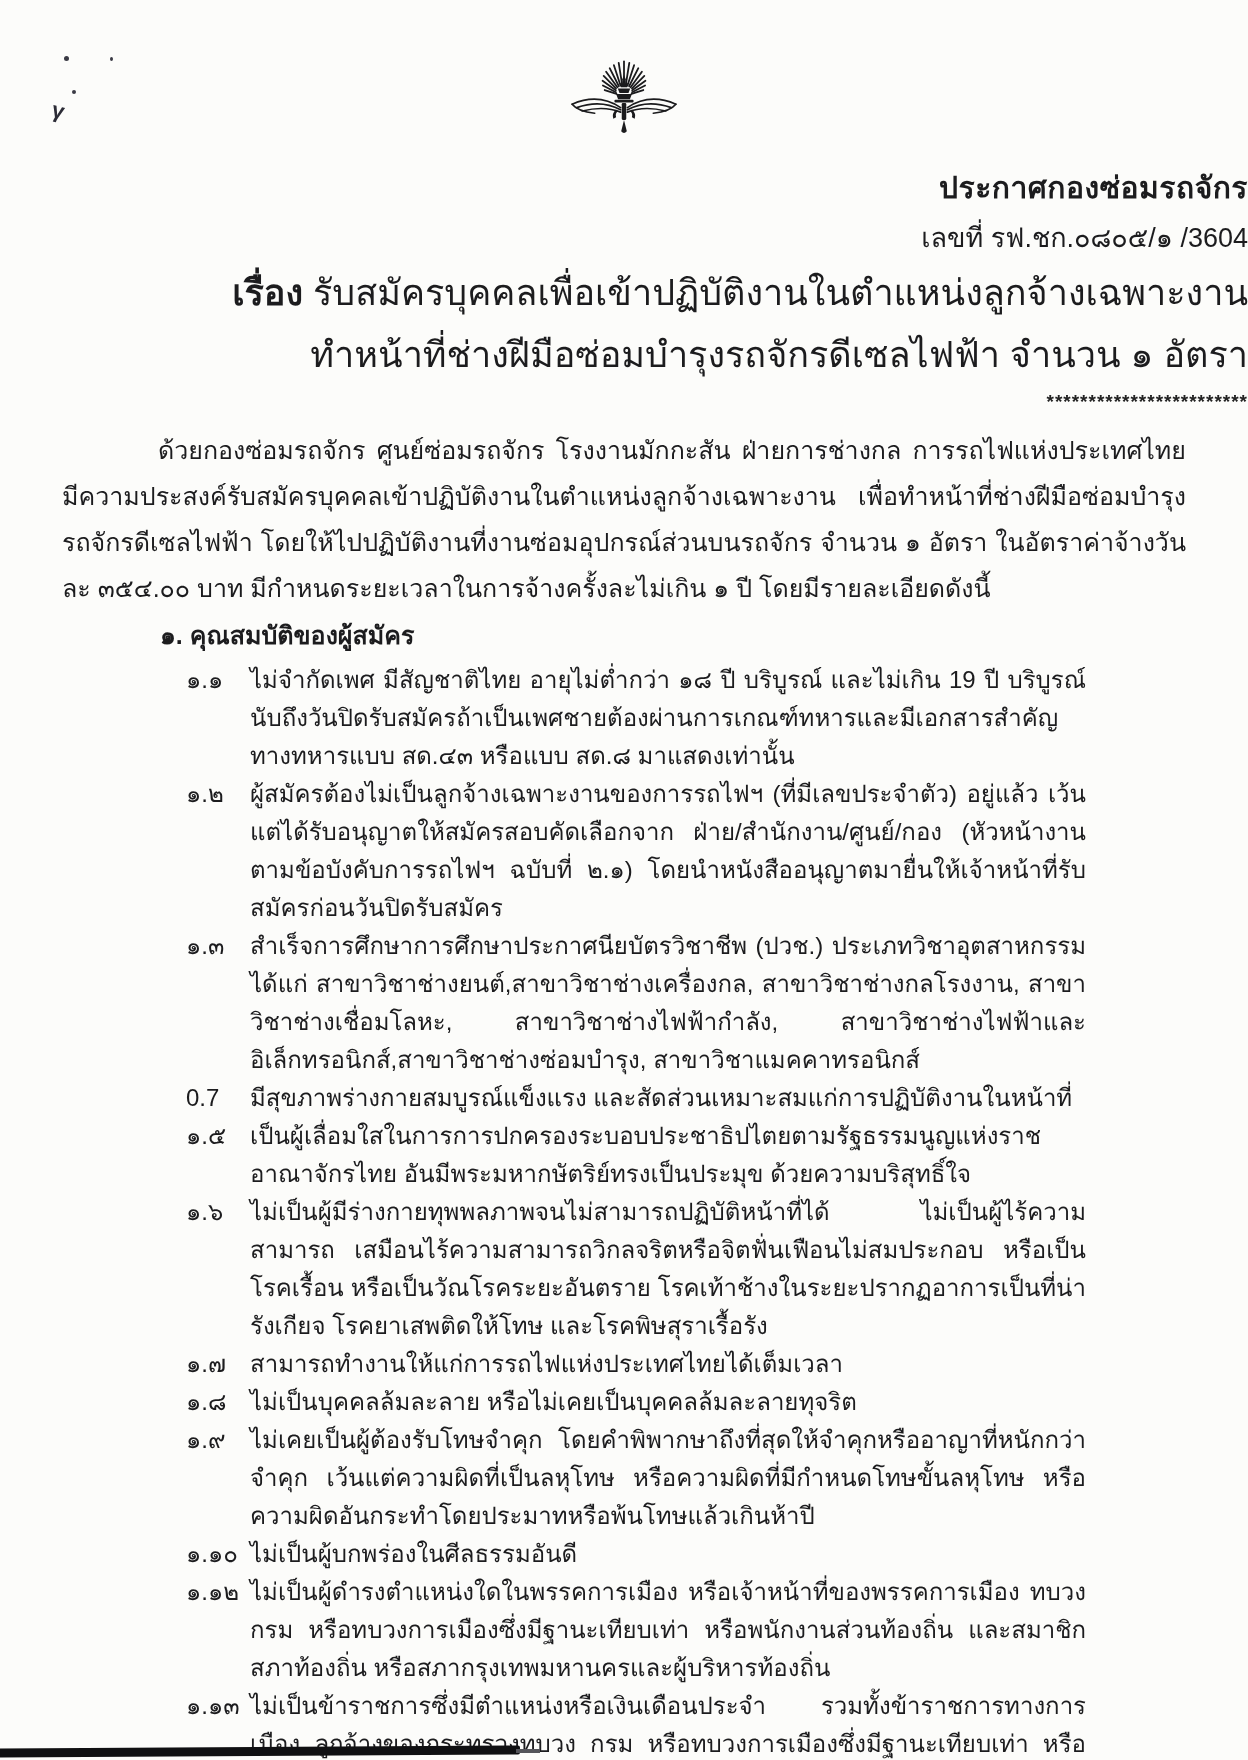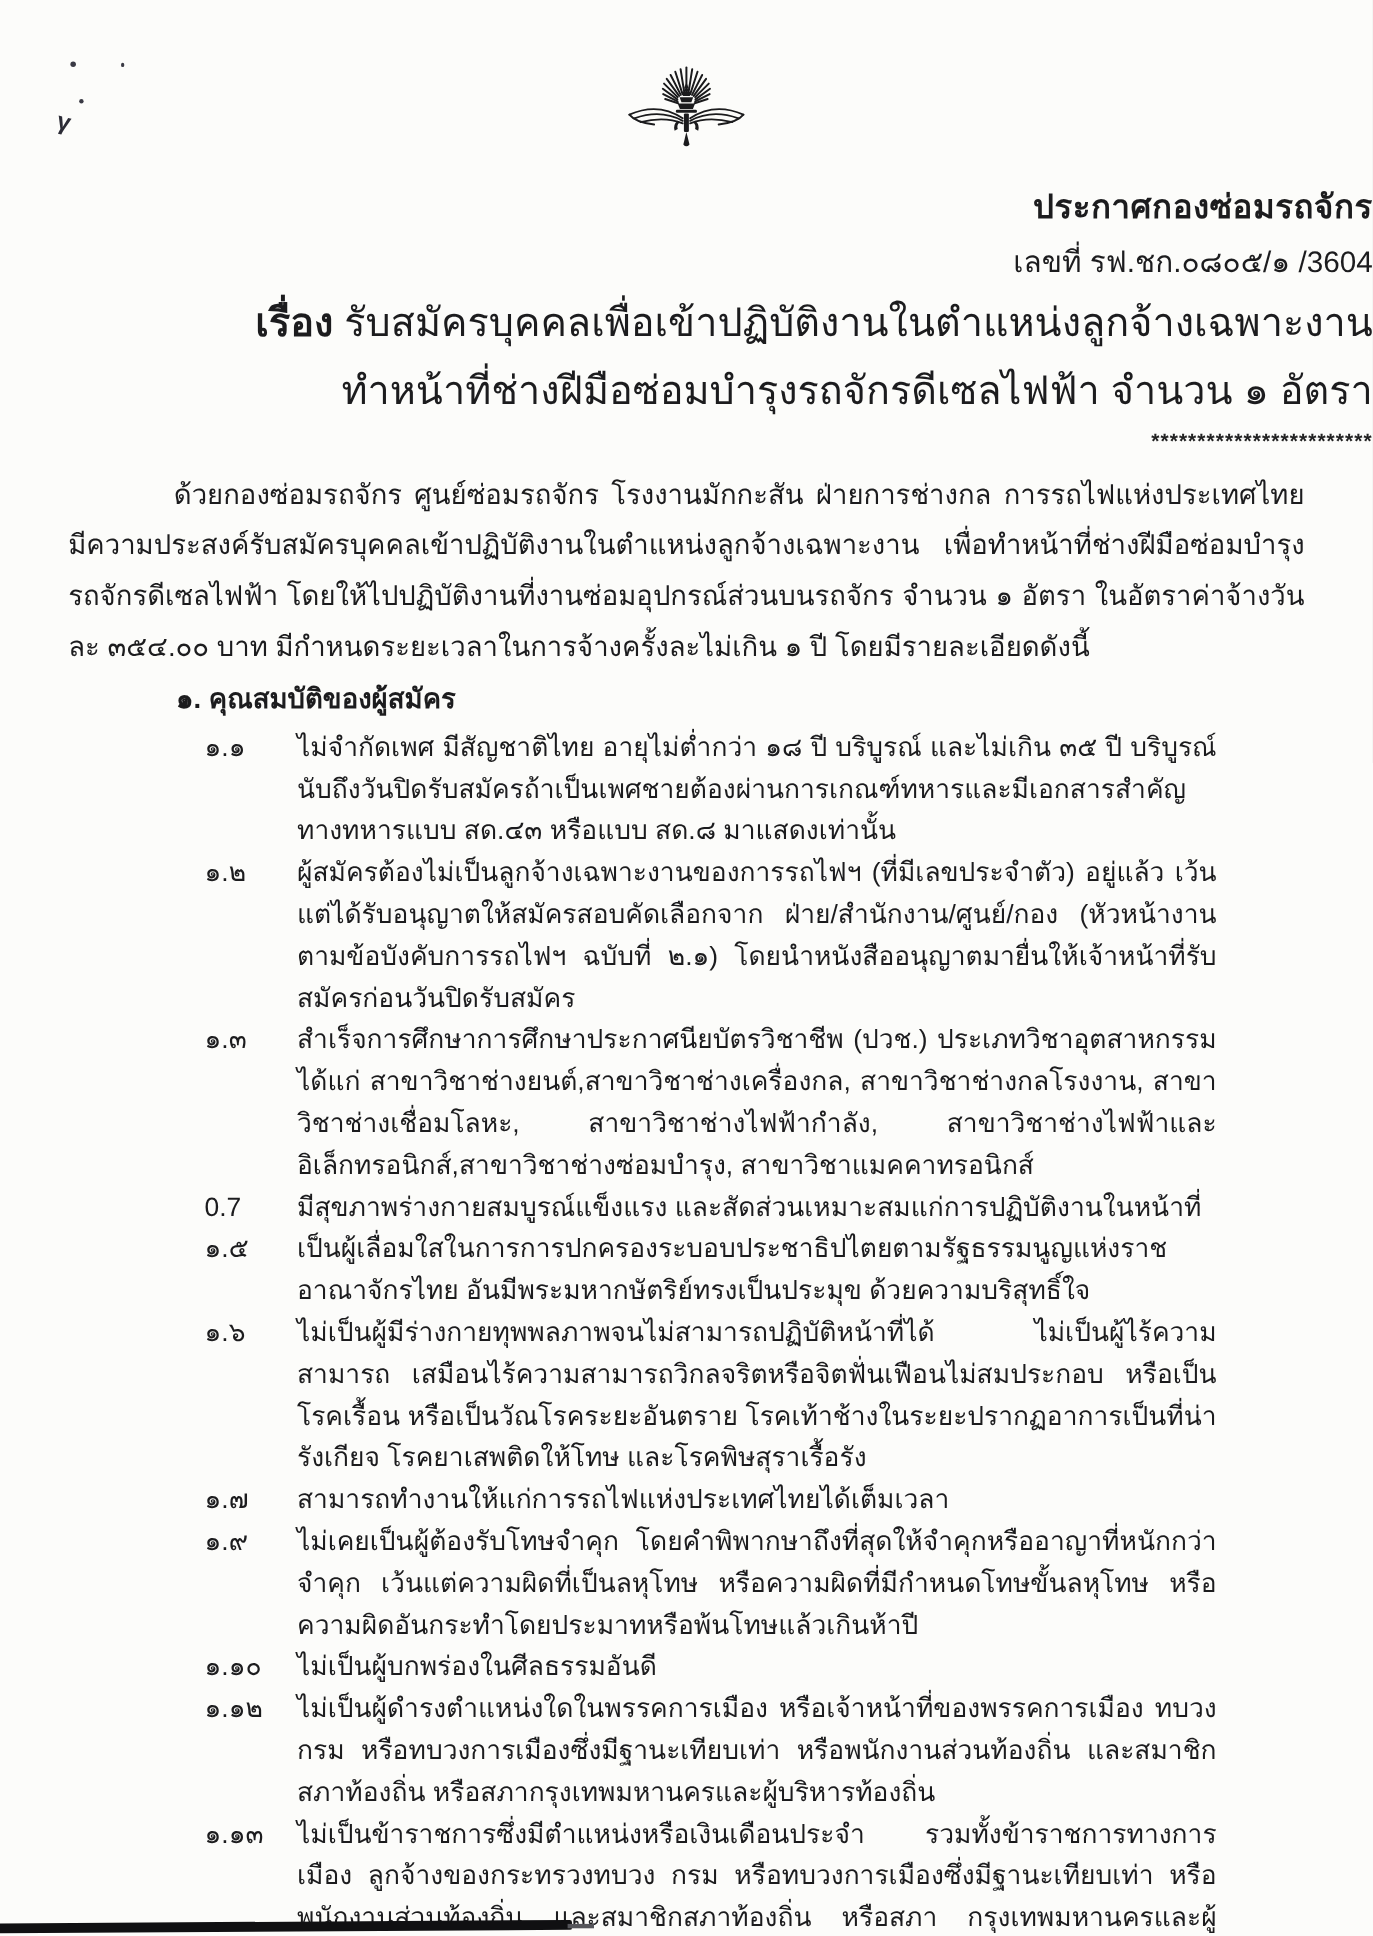--- a/index.html
+++ b/index.html
@@ -32,21 +32,21 @@
   .section-heading {
     margin:4px 0 2px 98px;
     padding-left:62px;
     font-size:25px; font-weight:700;
   }
   .section-heading span {
     text-underline-offset:5px;
     text-decoration-thickness:2px;
   }
   .quali-list { margin:6px 0 0 186px; width:900px; }
-  .quali-item { display:flex; align-items:flex-start;gap:20px; }
+  .quali-item { display:flex; align-items:flex-start; }
   .item-no {
     flex:0 0 64px;
     font-size:24px; line-height:38px;
     white-space:nowrap;
   }
   .item-text {
     flex:0 0 836px;
     font-size:24px; line-height:38px;
     text-align:justify;
     overflow-wrap:break-word;
@@ -150,21 +150,21 @@
 
   <p class="intro">ด้วยกองซ่อมรถจักร ศูนย์ซ่อมรถจักร โรงงานมักกะสัน ฝ่ายการช่างกล การรถไฟแห่งประเทศไทย มีความประสงค์รับสมัครบุคคลเข้าปฏิบัติงานในตำแหน่งลูกจ้างเฉพาะงาน เพื่อทำหน้าที่ช่างฝีมือซ่อมบำรุงรถจักรดีเซลไฟฟ้า โดยให้ไปปฏิบัติงานที่งานซ่อมอุปกรณ์ส่วนบนรถจักร จำนวน ๑ อัตรา ในอัตราค่าจ้างวันละ ๓๕๔.๐๐ บาท มีกำหนดระยะเวลาในการจ้างครั้งละไม่เกิน ๑ ปี โดยมีรายละเอียดดังนี้</p>
 
   <div class="section-heading">
     <span>๑. คุณสมบัติของผู้สมัคร</span>
   </div>
 
   <div class="quali-list">
     <div class="quali-item">
       <div class="item-no">๑.๑</div>
-      <div class="item-text">ไม่จำกัดเพศ มีสัญชาติไทย อายุไม่ต่ำกว่า ๑๘ ปี บริบูรณ์ และไม่เกิน ๓๕ ปี บริบูรณ์ นับถึงวันปิดรับสมัครถ้าเป็นเพศชายต้องผ่านการเกณฑ์ทหารและมีเอกสารสำคัญทางทหารแบบ สด.๔๓ หรือแบบ สด.๘ มาแสดงเท่านั้น</div>
+      <div class="item-text">ไม่จำกัดเพศ มีสัญชาติไทย อายุไม่ต่ำกว่า ๑๘ ปี บริบูรณ์ และไม่เกิน 19 ปี บริบูรณ์ นับถึงวันปิดรับสมัครถ้าเป็นเพศชายต้องผ่านการเกณฑ์ทหารและมีเอกสารสำคัญทางทหารแบบ สด.๔๓ หรือแบบ สด.๘ มาแสดงเท่านั้น</div>
     </div>
 
     <div class="quali-item">
       <div class="item-no">๑.๒</div>
       <div class="item-text">ผู้สมัครต้องไม่เป็นลูกจ้างเฉพาะงานของการรถไฟฯ (ที่มีเลขประจำตัว) อยู่แล้ว เว้นแต่ได้รับอนุญาตให้สมัครสอบคัดเลือกจาก ฝ่าย/สำนักงาน/ศูนย์/กอง (หัวหน้างาน ตามข้อบังคับการรถไฟฯ ฉบับที่ ๒.๑) โดยนำหนังสืออนุญาตมายื่นให้เจ้าหน้าที่รับสมัครก่อนวันปิดรับสมัคร</div>
     </div>
 
     <div class="quali-item">
       <div class="item-no">๑.๓</div>
       <div class="item-text">สำเร็จการศึกษาการศึกษาประกาศนียบัตรวิชาชีพ (ปวช.) ประเภทวิชาอุตสาหกรรม ได้แก่ สาขาวิชาช่างยนต์,สาขาวิชาช่างเครื่องกล, สาขาวิชาช่างกลโรงงาน, สาขาวิชาช่างเชื่อมโลหะ, สาขาวิชาช่างไฟฟ้ากำลัง, สาขาวิชาช่างไฟฟ้าและอิเล็กทรอนิกส์,สาขาวิชาช่างซ่อมบำรุง, สาขาวิชาแมคคาทรอนิกส์</div>
@@ -183,20 +183,24 @@
     <div class="quali-item">
       <div class="item-no">๑.๖</div>
       <div class="item-text">ไม่เป็นผู้มีร่างกายทุพพลภาพจนไม่สามารถปฏิบัติหน้าที่ได้ ไม่เป็นผู้ไร้ความสามารถ เสมือนไร้ความสามารถวิกลจริตหรือจิตฟั่นเฟือนไม่สมประกอบ หรือเป็นโรคเรื้อน หรือเป็นวัณโรคระยะอันตราย โรคเท้าช้างในระยะปรากฏอาการเป็นที่น่ารังเกียจ โรคยาเสพติดให้โทษ และโรคพิษสุราเรื้อรัง</div>
     </div>
 
     <div class="quali-item">
       <div class="item-no">๑.๗</div>
       <div class="item-text">สามารถทำงานให้แก่การรถไฟแห่งประเทศไทยได้เต็มเวลา</div>
     </div>
 
+    <div class="quali-item">
+      <div class="item-no">๑.๘</div>
+      <div class="item-text">ไม่เป็นบุคคลล้มละลาย หรือไม่เคยเป็นบุคคลล้มละลายทุจริต</div>
+    </div>
 
     <div class="quali-item">
       <div class="item-no">๑.๙</div>
       <div class="item-text">ไม่เคยเป็นผู้ต้องรับโทษจำคุก โดยคำพิพากษาถึงที่สุดให้จำคุกหรืออาญาที่หนักกว่าจำคุก เว้นแต่ความผิดที่เป็นลหุโทษ หรือความผิดที่มีกำหนดโทษขั้นลหุโทษ หรือความผิดอันกระทำโดยประมาทหรือพ้นโทษแล้วเกินห้าปี</div>
     </div>
 
     <div class="quali-item">
       <div class="item-no">๑.๑๐</div>
       <div class="item-text">ไม่เป็นผู้บกพร่องในศีลธรรมอันดี</div>
     </div>

